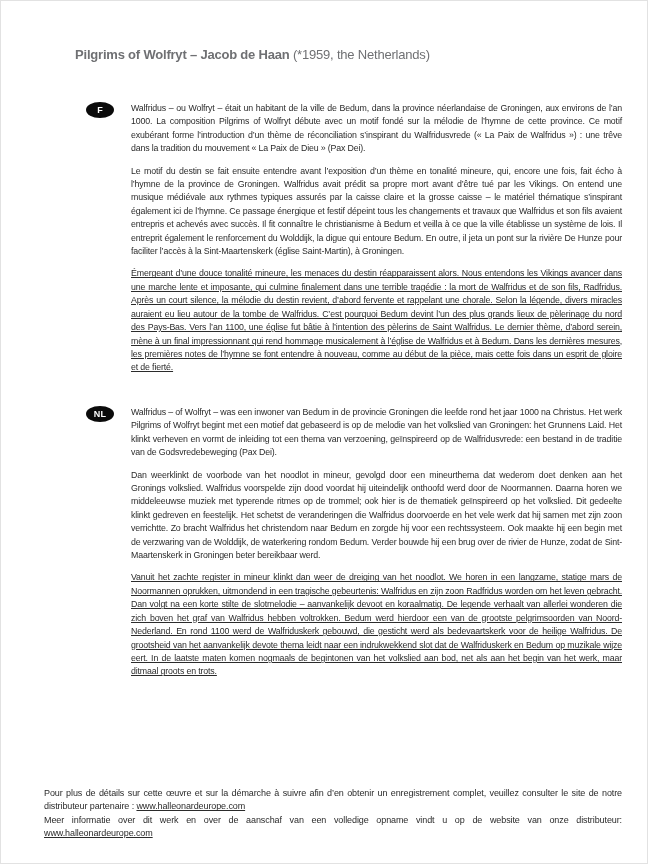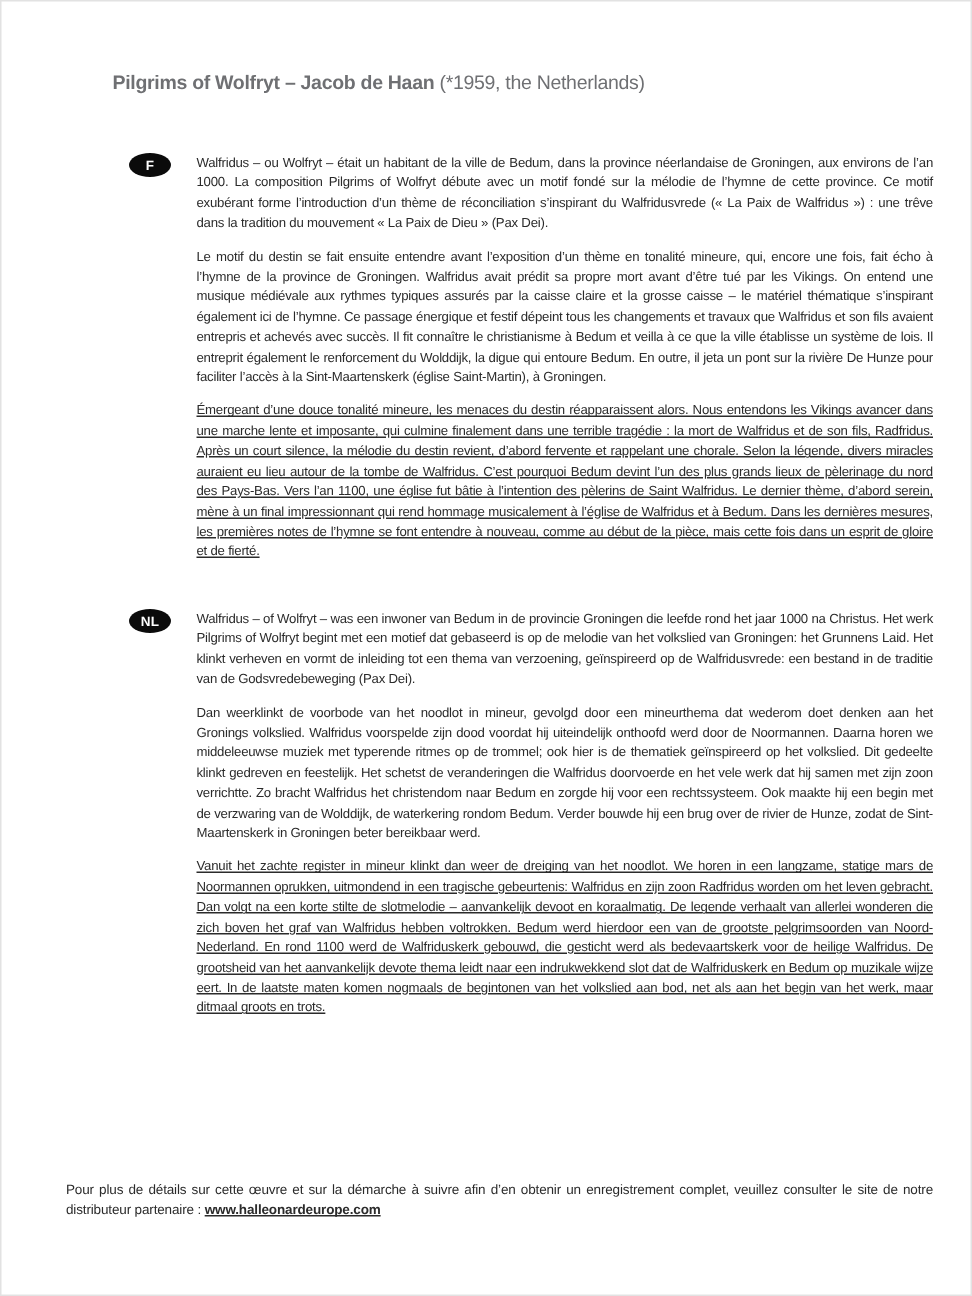--- a/index.html
+++ b/index.html
@@ -56,21 +56,20 @@
     position: absolute; left: 43px; top: 786px; width: 578px;
     font-size: 9px; line-height: 13.4px; letter-spacing: -0.1px;
     text-align: justify;
     color: var(--c-body_text, #2b2b2b);
   }
   .footer p { margin: 0; }
   .footer .link {
     color: var(--c-link, #2b2b2b);
     text-decoration: underline;
     cursor: pointer;
-    font-weight: bold;
   }
 </style>
 </head>
 <body style="--c-page_bg: #ffffff; --c-page_border: #e2e2e2; --c-title_gray: #6f7073; --c-body_text: #2b2b2b; --c-badge_bg: #0b0b0b; --c-badge_text: #ffffff; --c-link: #2b2b2b;">
 
 <div class="page">
 
   <h1 class="title"><span class="main">Pilgrims of Wolfryt – Jacob de Haan</span><span class="suffix"> (*1959, the Netherlands)</span></h1>
 
   <section class="section section-f">
@@ -86,15 +85,16 @@
     <div class="badge">NL</div>
     <div class="text-col">
         <p class="body-para"><span>Walfridus – of Wolfryt – was een inwoner van Bedum in de provincie Groningen die leefde rond het jaar 1000 na Christus. Het werk </span><span class="it">Pilgrims of Wolfryt</span><span> begint met een motief dat gebaseerd is op de melodie van het volkslied van Groningen: het Grunnens Laid. Het klinkt verheven en vormt de inleiding tot een thema van verzoening, geïnspireerd op de Walfridusvrede: een bestand in de traditie van de Godsvredebeweging (</span><span class="it">Pax Dei</span><span>).</span></p>
         <p class="body-para"><span>Dan weerklinkt de voorbode van het noodlot in mineur, gevolgd door een mineurthema dat wederom doet denken aan het Gronings volkslied. Walfridus voorspelde zijn dood voordat hij uiteindelijk onthoofd werd door de Noormannen. Daarna horen we middeleeuwse muziek met typerende ritmes op de trommel; ook hier is de thematiek geïnspireerd op het volkslied. Dit gedeelte klinkt gedreven en feestelijk. Het schetst de veranderingen die Walfridus doorvoerde en het vele werk dat hij samen met zijn zoon verrichtte. Zo bracht Walfridus het christendom naar Bedum en zorgde hij voor een rechtssysteem. Ook maakte hij een begin met de verzwaring van de Wolddijk, de waterkering rondom Bedum. Verder bouwde hij een brug over de rivier de Hunze, zodat de Sint-Maartenskerk in Groningen beter bereikbaar werd.</span></p>
         <p class="body-para"><span>Vanuit het zachte register in mineur klinkt dan weer de dreiging van het noodlot. We horen in een langzame, statige mars de Noormannen oprukken, uitmondend in een tragische gebeurtenis: Walfridus en zijn zoon Radfridus worden om het leven gebracht. Dan volgt na een korte stilte de slotmelodie – aanvankelijk devoot en koraalmatig. De legende verhaalt van allerlei wonderen die zich boven het graf van Walfridus hebben voltrokken. Bedum werd hierdoor een van de grootste pelgrimsoorden van Noord-Nederland. En rond 1100 werd de Walfriduskerk gebouwd, die gesticht werd als bedevaartskerk voor de heilige Walfridus. De grootsheid van het aanvankelijk devote thema leidt naar een indrukwekkend slot dat de Walfriduskerk en Bedum op muzikale wijze eert. In de laatste maten komen nogmaals de begintonen van het volkslied aan bod, net als aan het begin van het werk, maar ditmaal groots en trots.</span></p>
       </div>
   </section>
 
   <footer class="footer">
     <p><span>Pour plus de détails sur cette œuvre et sur la démarche à suivre afin d’en obtenir un enregistrement complet, veuillez consulter le site de notre distributeur partenaire : </span><a class="link">www.halleonardeurope.com</a></p>
+    <p><span>Meer informatie over dit werk en over de aanschaf van een volledige opname vindt u op de website van onze distributeur: </span><a class="link">www.halleonardeurope.com</a></p>
   </footer>
 
 </div>
 
 </body></html>

